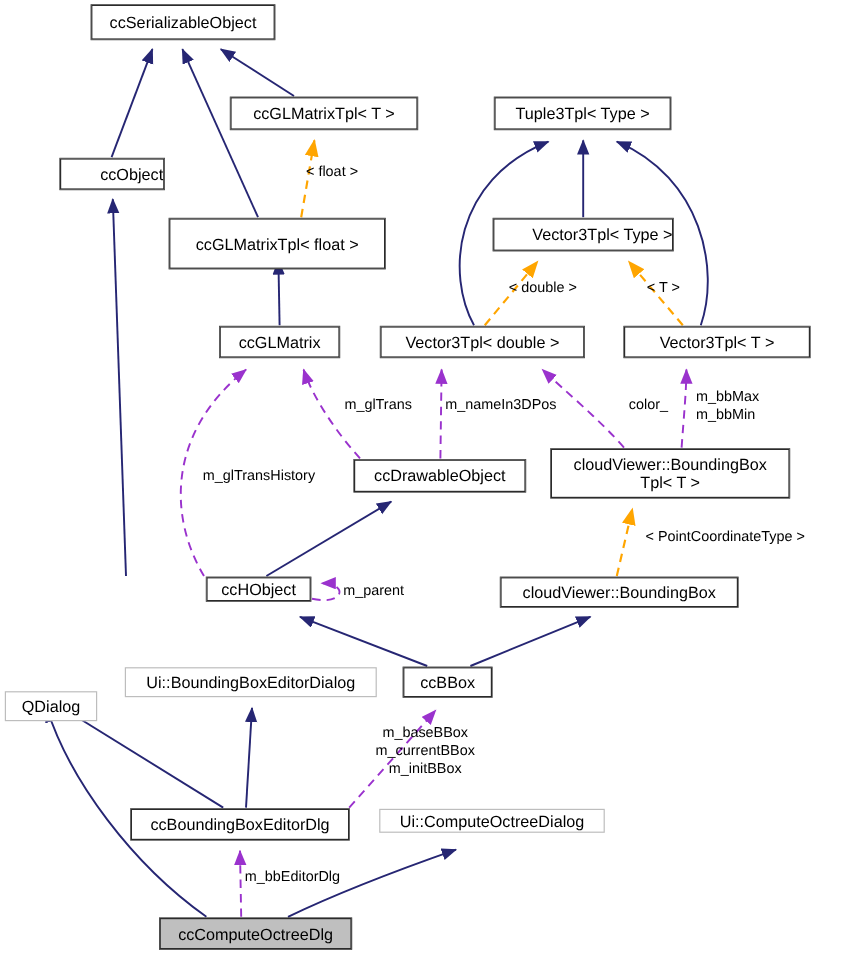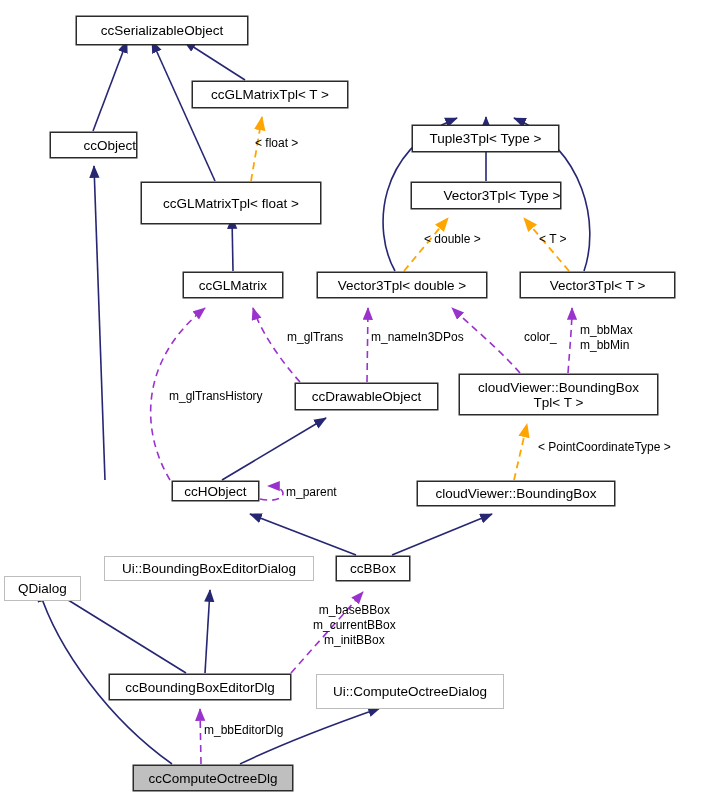--- a/index.html
+++ b/index.html
@@ -135,29 +135,29 @@
       <path d="M568,373 C570,345 572,325 572,308"></path>
 
       <path d="M260,499 C288,505 290,486 268,486"></path>
 
       <path d="M291,673 L363,592"></path>
 
       <path d="M201,764 L200,709"></path>
     </g>
   </svg>
 
-  <div class="node solid" style="left:76px;top:16px;width:172px;height:29px;">
+  <div class="node solid" style="left:76px;top:4px;width:153px;height:29px;">
     <span>ccSerializableObject</span>
   </div>
 
   <div class="node solid" style="left:192px;top:81px;width:156px;height:27px;">
     <span>ccGLMatrixTpl&lt; T &gt;</span>
   </div>
 
-  <div class="node solid" style="left:412px;top:81px;width:147px;height:27px;margin-top:44px;">
+  <div class="node solid" style="left:412px;top:81px;width:147px;height:27px;">
     <span>Tuple3Tpl&lt; Type &gt;</span>
   </div>
 
   <div class="node solid" style="left:50px;top:132px;width:87px;height:26px;justify-content:flex-end;">
     <span>ccObject</span>
   </div>
 
   <div class="node solid" style="left:141px;top:182px;width:180px;height:42px;">
     <span>ccGLMatrixTpl&lt; float &gt;</span>
   </div>
@@ -204,21 +204,21 @@
   </div>
 
   <div class="node solid" style="left:336px;top:556px;width:74px;height:25px;">
     <span>ccBBox</span>
   </div>
 
   <div class="node solid" style="left:109px;top:674px;width:182px;height:26px;">
     <span>ccBoundingBoxEditorDlg</span>
   </div>
 
-  <div class="node faint" style="left:316px;top:674px;width:188px;height:35px;">
+  <div class="node faint" style="left:316px;top:674px;width:188px;height:20px;">
     <span>Ui::ComputeOctreeDialog</span>
   </div>
 
   <div class="node highlight" style="left:121px;top:765px;width:160px;height:26px;">
     <span>ccComputeOctreeDlg</span>
   </div>
 
   <div class="edge-label" style="left:255px;top:136px;">&lt; float &gt;</div>
 
   <div class="edge-label" style="left:424px;top:232px;">&lt; double &gt;</div>

